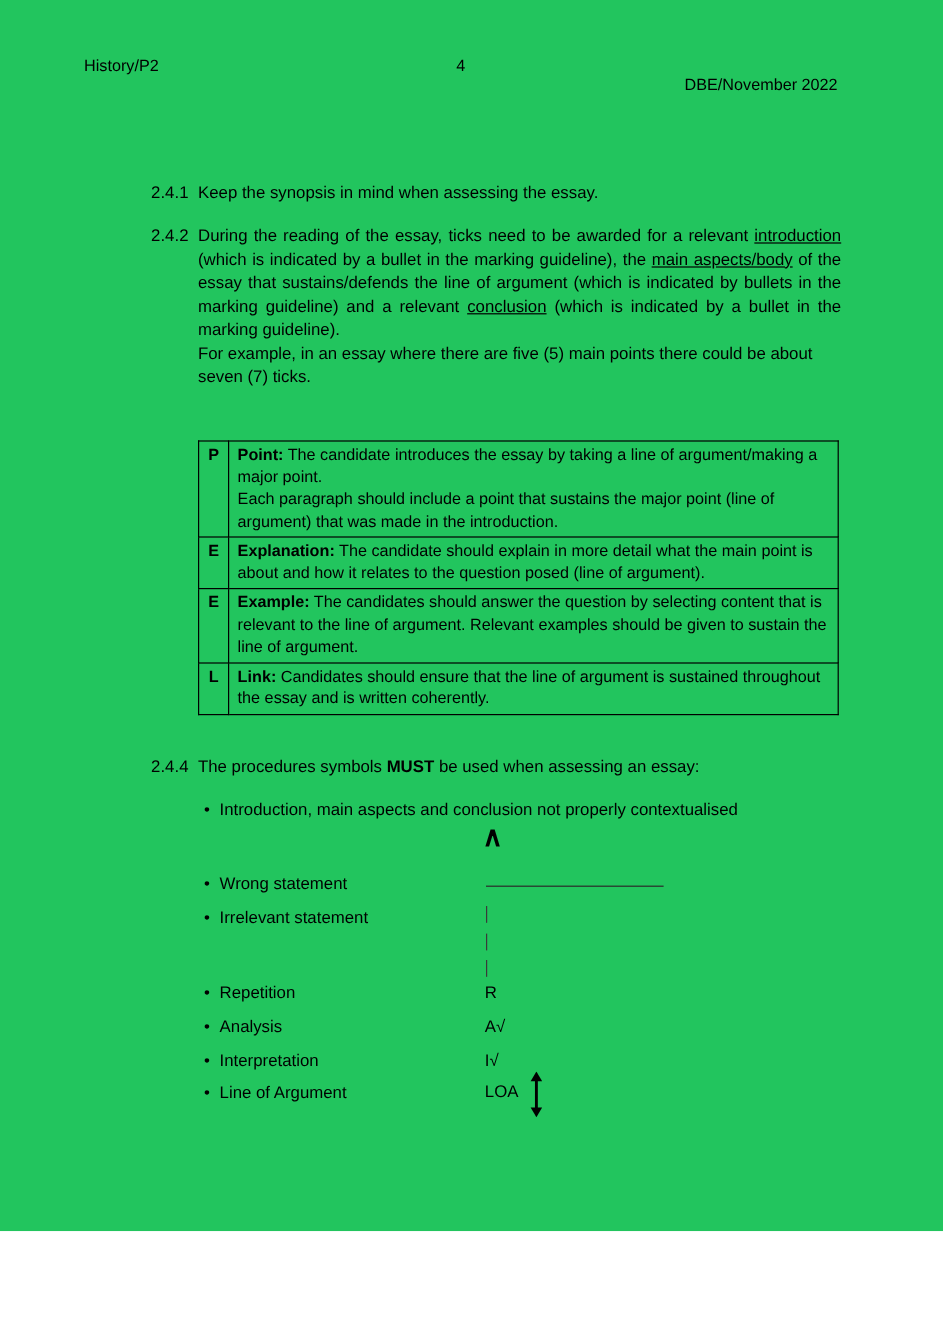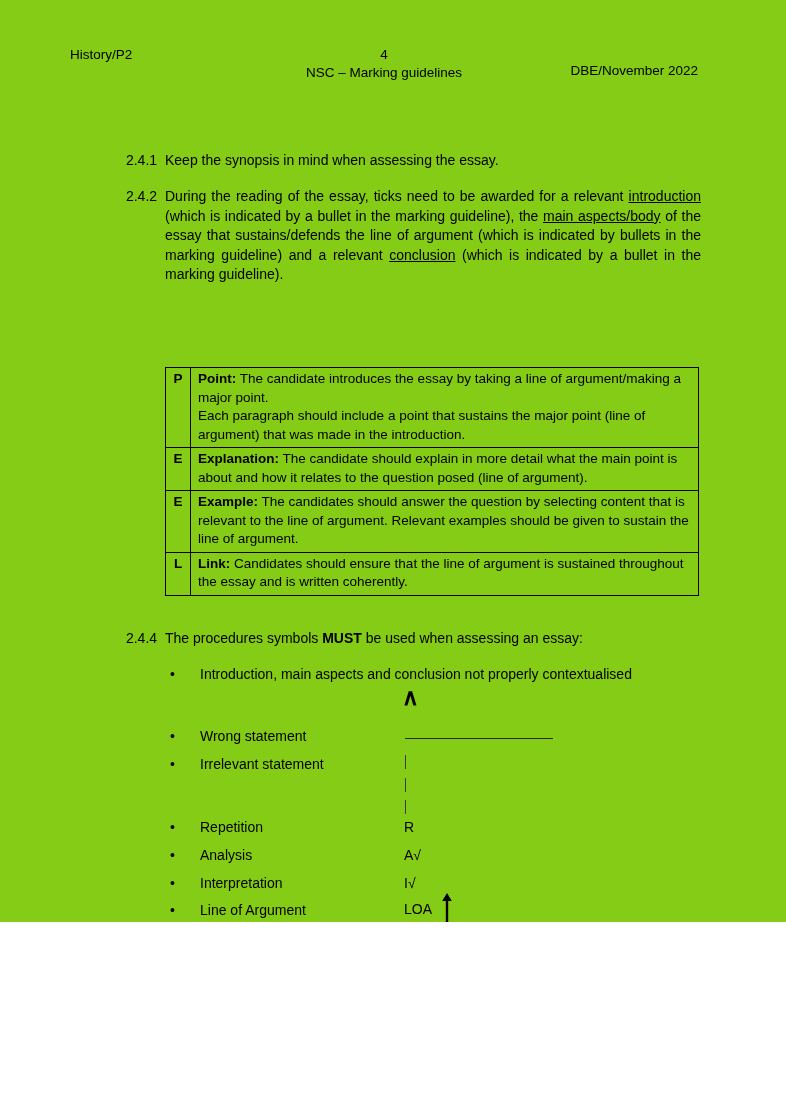--- a/index.html
+++ b/index.html
@@ -8,22 +8,22 @@
     padding: 0;
     background: #ffffff;
   }
   body {
     font-family: "Liberation Sans", sans-serif;
     color: #000000;
   }
   .page {
     position: relative;
     width: 786px;
-    height: 922px;
-    background: #84cc16;
+    height: 1026px;
+    background: #22c55e;
     overflow: hidden;
     box-sizing: border-box;
   }
 
   
   .header {
     position: absolute;
     left: 70px;
     top: 46px;
     width: 628px;
@@ -133,21 +133,21 @@
     line-height: 19px;
   }
   .bullet-line .dot {
     position: absolute;
     left: 0;
     top: 0;
     width: 13px;
   }
   .bullet-line .label {
     display: inline-block;
-    margin-left: 30px;
+    margin-left: 13px;
   }
 
   #bl-intro  { top: 665px; width: 520px; }
   #bl-wrong  { top: 727px; width: 300px; }
   #bl-irrel  { top: 755px; width: 300px; }
   #bl-rep    { top: 818px; width: 300px; }
   #bl-ana    { top: 846px; width: 300px; }
   #bl-int    { top: 874px; width: 300px; }
   #bl-loa    { top: 901px; width: 300px; }
 
@@ -227,33 +227,33 @@
 <body>
 
 <div class="page">
 
   <div class="header">
     <div class="header-row1">
       <span class="hdr-left">History/P2</span>
       <span class="hdr-center">4</span>
       <span class="hdr-right">DBE/November 2022</span>
     </div>
-    <div class="header-row2">NSC – Marking guidelines</div>
   </div>
 
 
   <div class="item" id="item-241">
     <span class="num">2.4.1</span>
     <div class="body">Keep the synopsis in mind when assessing the essay.</div>
   </div>
 
   <div class="item" id="item-242">
     <span class="num">2.4.2</span>
     <div class="body">
       <div class="justify"><span>During the reading of the essay, ticks need to be awarded for a relevant </span><span class="u">introduction</span><span> (which is indicated by a bullet in the marking guideline), the </span><span class="u">main aspects/body</span><span> of the essay that sustains/defends the line of argument (which is indicated by bullets in the marking guideline) and a relevant </span><span class="u">conclusion</span><span> (which is indicated by a bullet in the marking guideline).</span></div>
+      <div>For example, in an essay where there are five (5) main points there could be about seven (7) ticks.</div>
     </div>
   </div>
 
 
   <table class="peel-table">
     <tbody>
       <tr>
         <td class="letter">P</td>
         <td>
           <span class="b">Point:</span><span> The candidate introduces the essay by taking a line of argument/making a major point.</span>

